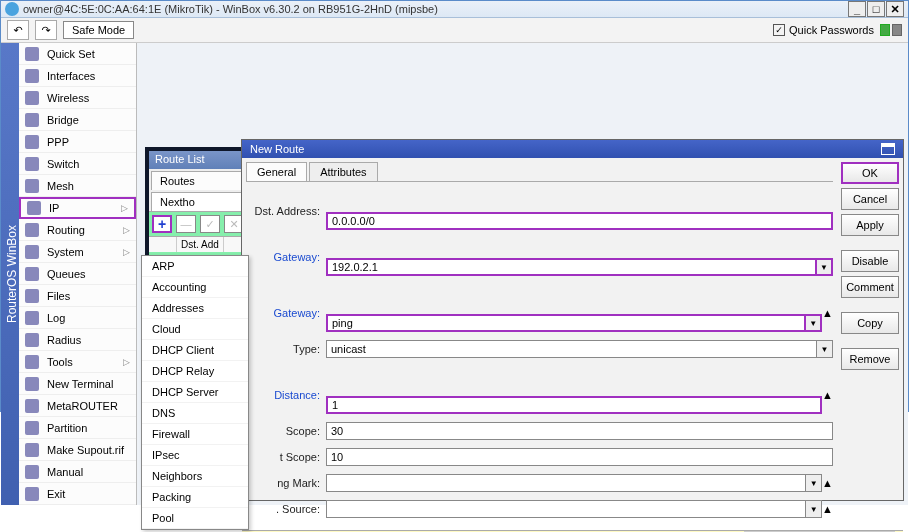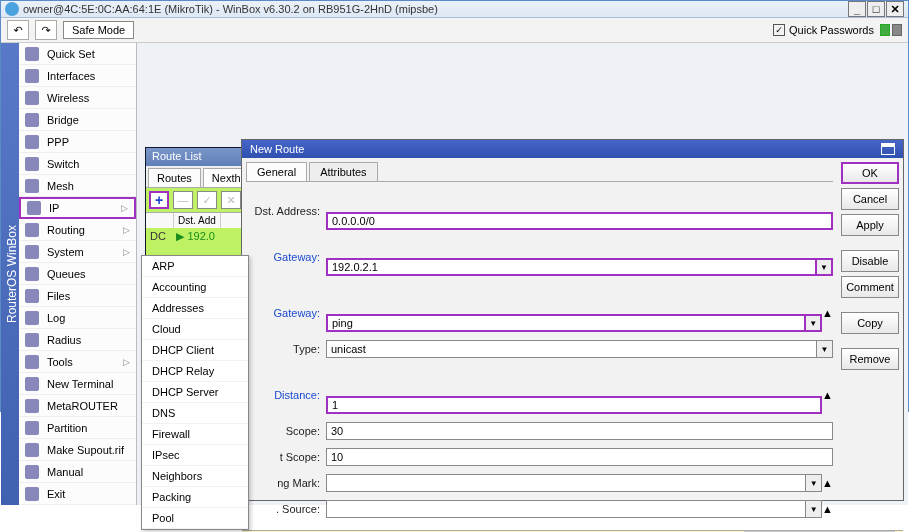--- a/index.html
+++ b/index.html
@@ -21,23 +21,23 @@
 .lock.red { background: #888; border-color: #666; }
 .main-area { flex: 1; display: flex; position: relative; background: #eef2f7; }
 .vertical-label { width: 18px; background: linear-gradient(#4060b0,#5878c8); color: #fff; display: flex; align-items: flex-end; justify-content: center; writing-mode: vertical-rl; transform: rotate(180deg); padding: 6px 0; font-size: 12px; }
 .sidebar { width: 118px; background: #fcfcfc; border-right: 1px solid #bbb; overflow-y: auto; }
 .menu-item { display: flex; align-items: center; height: 22px; padding: 0 6px; gap: 8px; cursor: pointer; border-bottom: 1px solid #eee; }
 .menu-item .icon { width: 14px; height: 14px; background: #88b; border-radius: 2px; }
 .menu-item .arrow { margin-left: auto; color: #888; font-size: 9px; }
 .menu-item.hl { border: 2px solid #a030c0; }
 .submenu { position: absolute; left: 140px; top: 212px; width: 108px; background: #fff; border: 1px solid #888; box-shadow: 2px 2px 4px rgba(0,0,0,.2); z-index: 40; }
 .submenu-item { padding: 4px 10px; cursor: pointer; border-bottom: 1px solid #f2f2f2; }
-.route-list { position: absolute; left: 144px; top: 104px; width: 160px; height: 120px; background: #bef264; border: 1px solid #0f172a; z-index: 20; }
+.route-list { position: absolute; left: 144px; top: 104px; width: 160px; height: 120px; background: #86efac; border: 4px solid #0f172a; z-index: 20; }
 .rl-title { background: linear-gradient(#7a95c8,#6080b8); color: #fff; padding: 2px 6px; height: 18px; }
-.rl-tabs { display: flex; background: #eee; border-bottom: 1px solid #aaa; }
+.rl-tabs { display: flex; background: #eee; border-bottom: 1px solid #aaa; flex-direction: column; }
 .rl-tab { padding: 3px 8px; border: 1px solid #aaa; background: #fff; margin: 2px 0 0 2px; border-bottom: none; }
 .rl-tab.active { background: #fcfcfc; }
 .rl-tools { display: flex; gap: 4px; padding: 3px; align-items: center; }
 .rl-tools .btn { width: 20px; height: 18px; border: 1px solid #888; background: #fff; display: flex; align-items: center; justify-content: center; }
 .rl-tools .btn.add { color: #2040d0; font-weight: bold; font-size: 14px; border: 2px solid #a030c0; }
 .rl-tools .btn.dis { color: #bbb; }
 .rl-head { display: flex; border-top: 1px solid #aaa; background: #f8f8f8; }
 .rl-head div { padding: 2px 4px; border-right: 1px solid #ccc; font-size: 10px; }
 .rl-row { display: flex; padding: 2px 4px; gap: 10px; color: #333; }
 .rl-row .g { color: #1a8c1a; }

